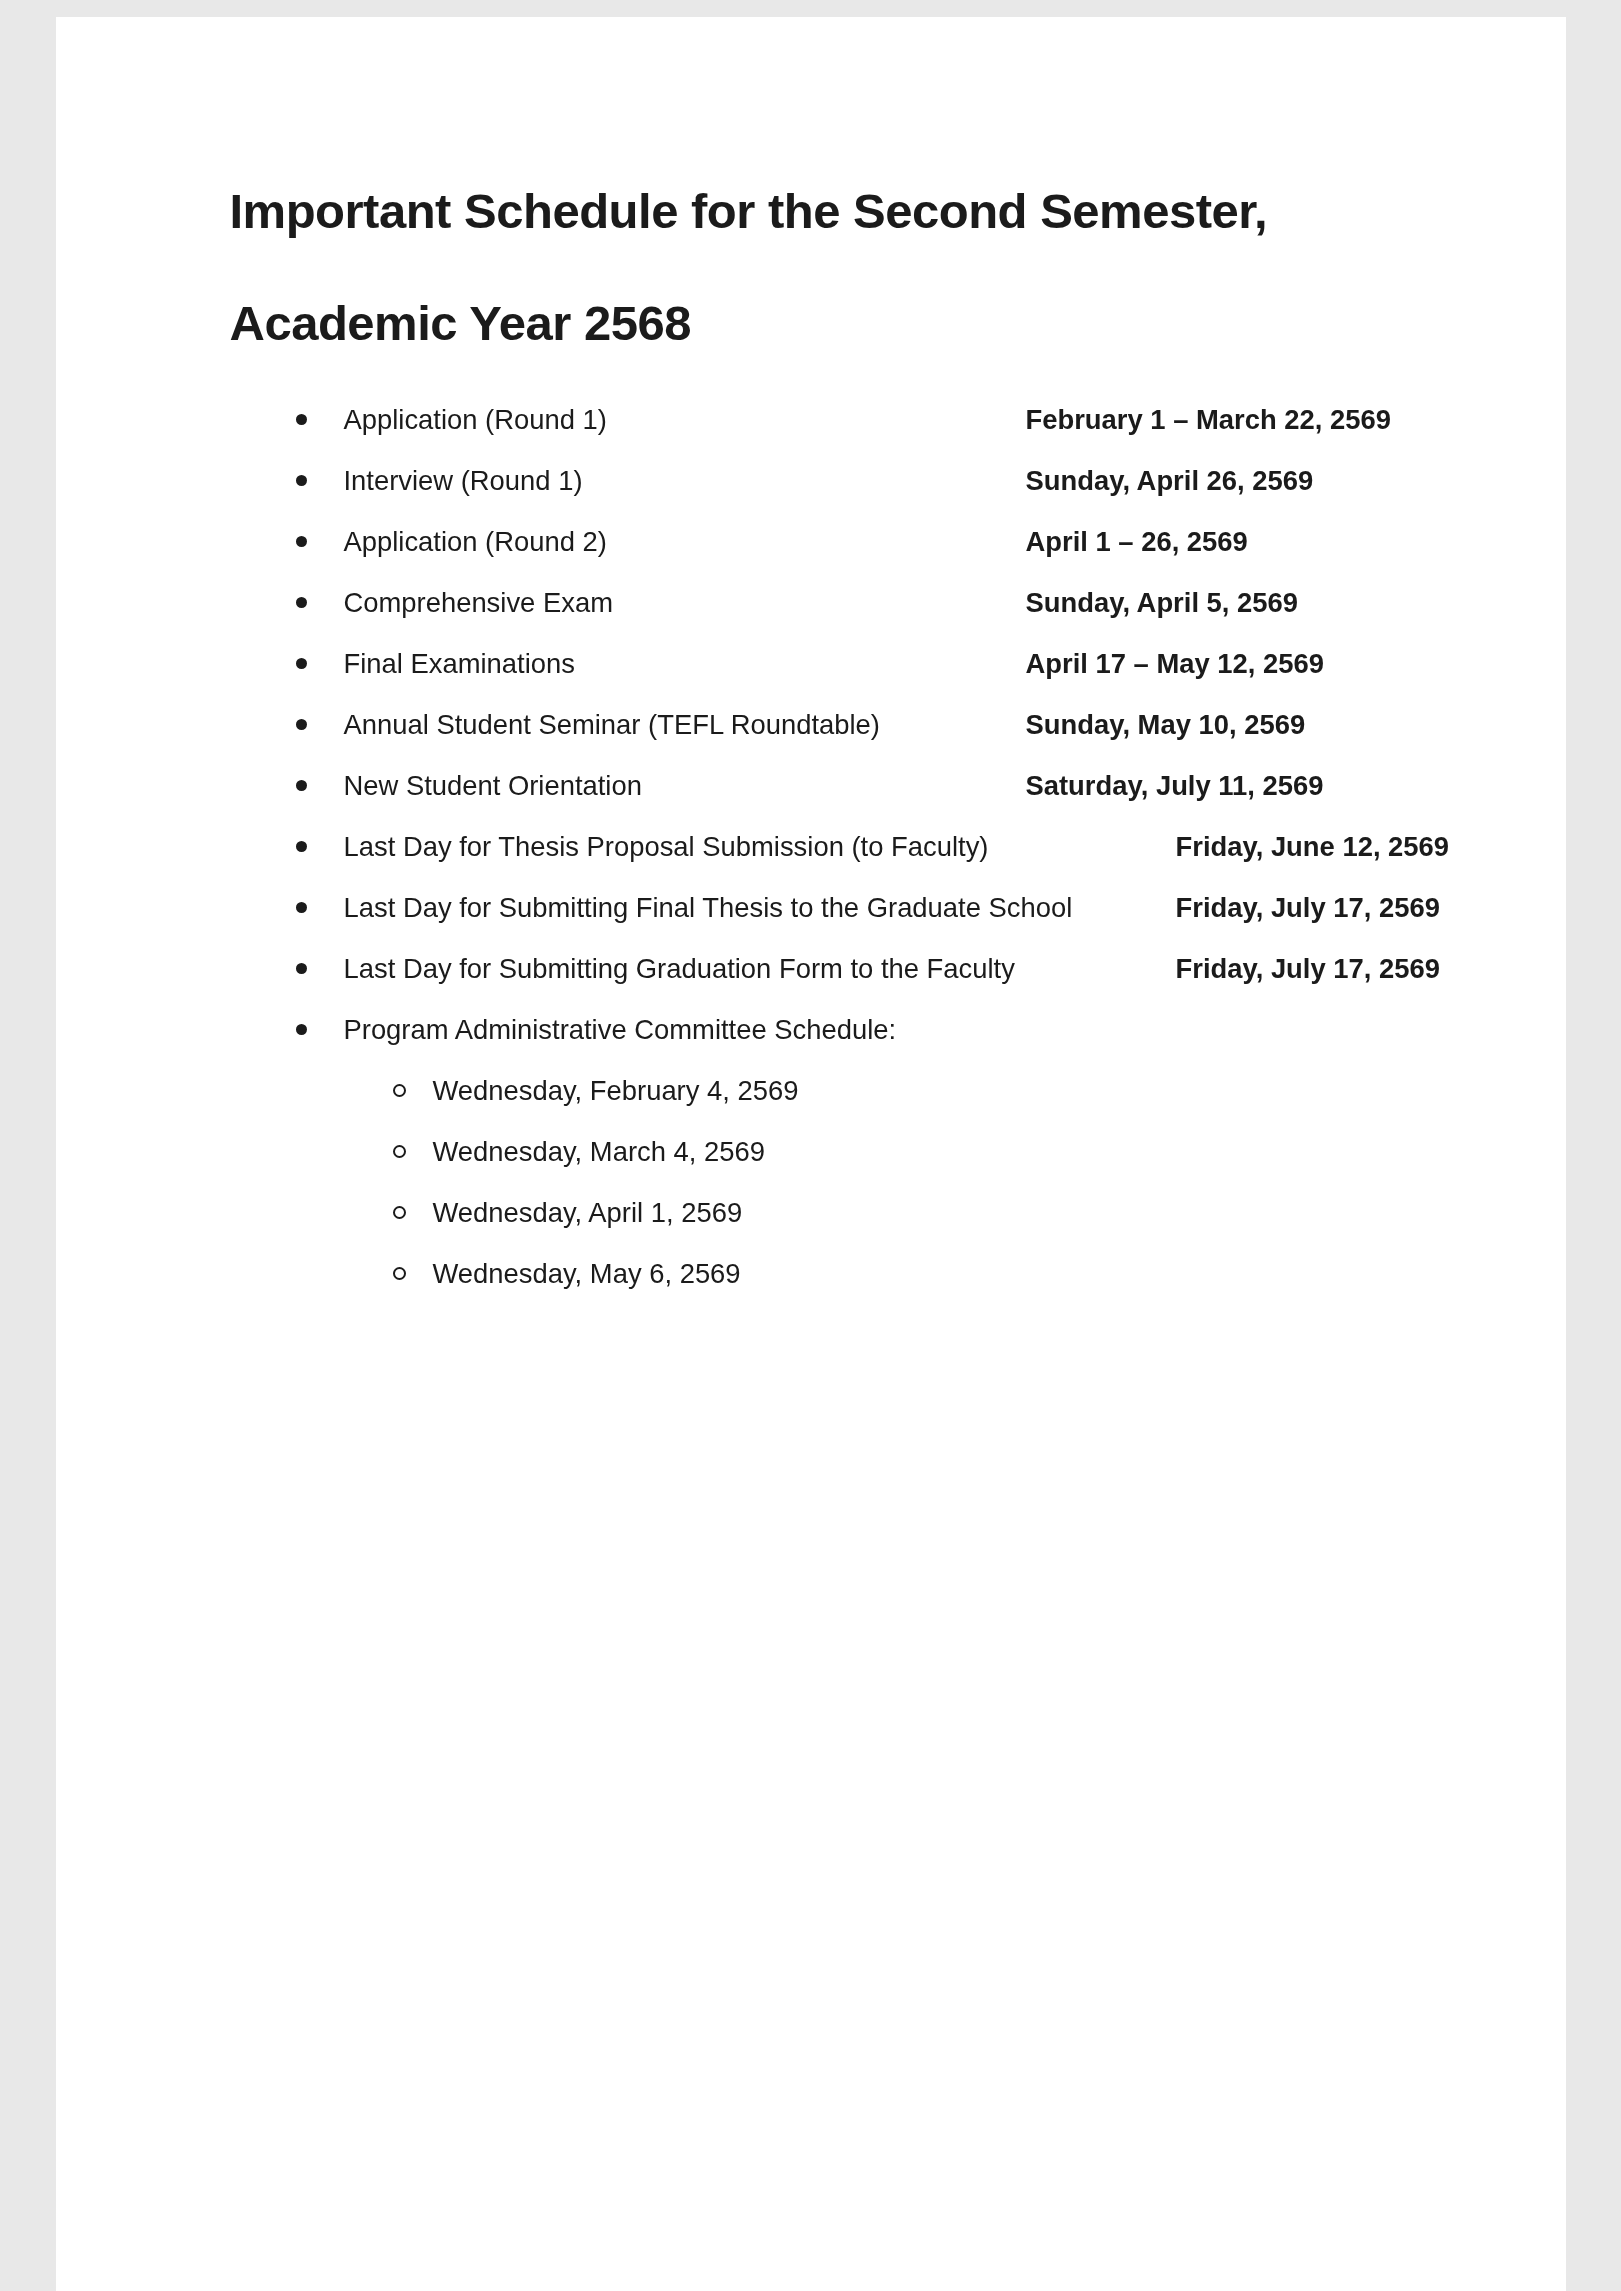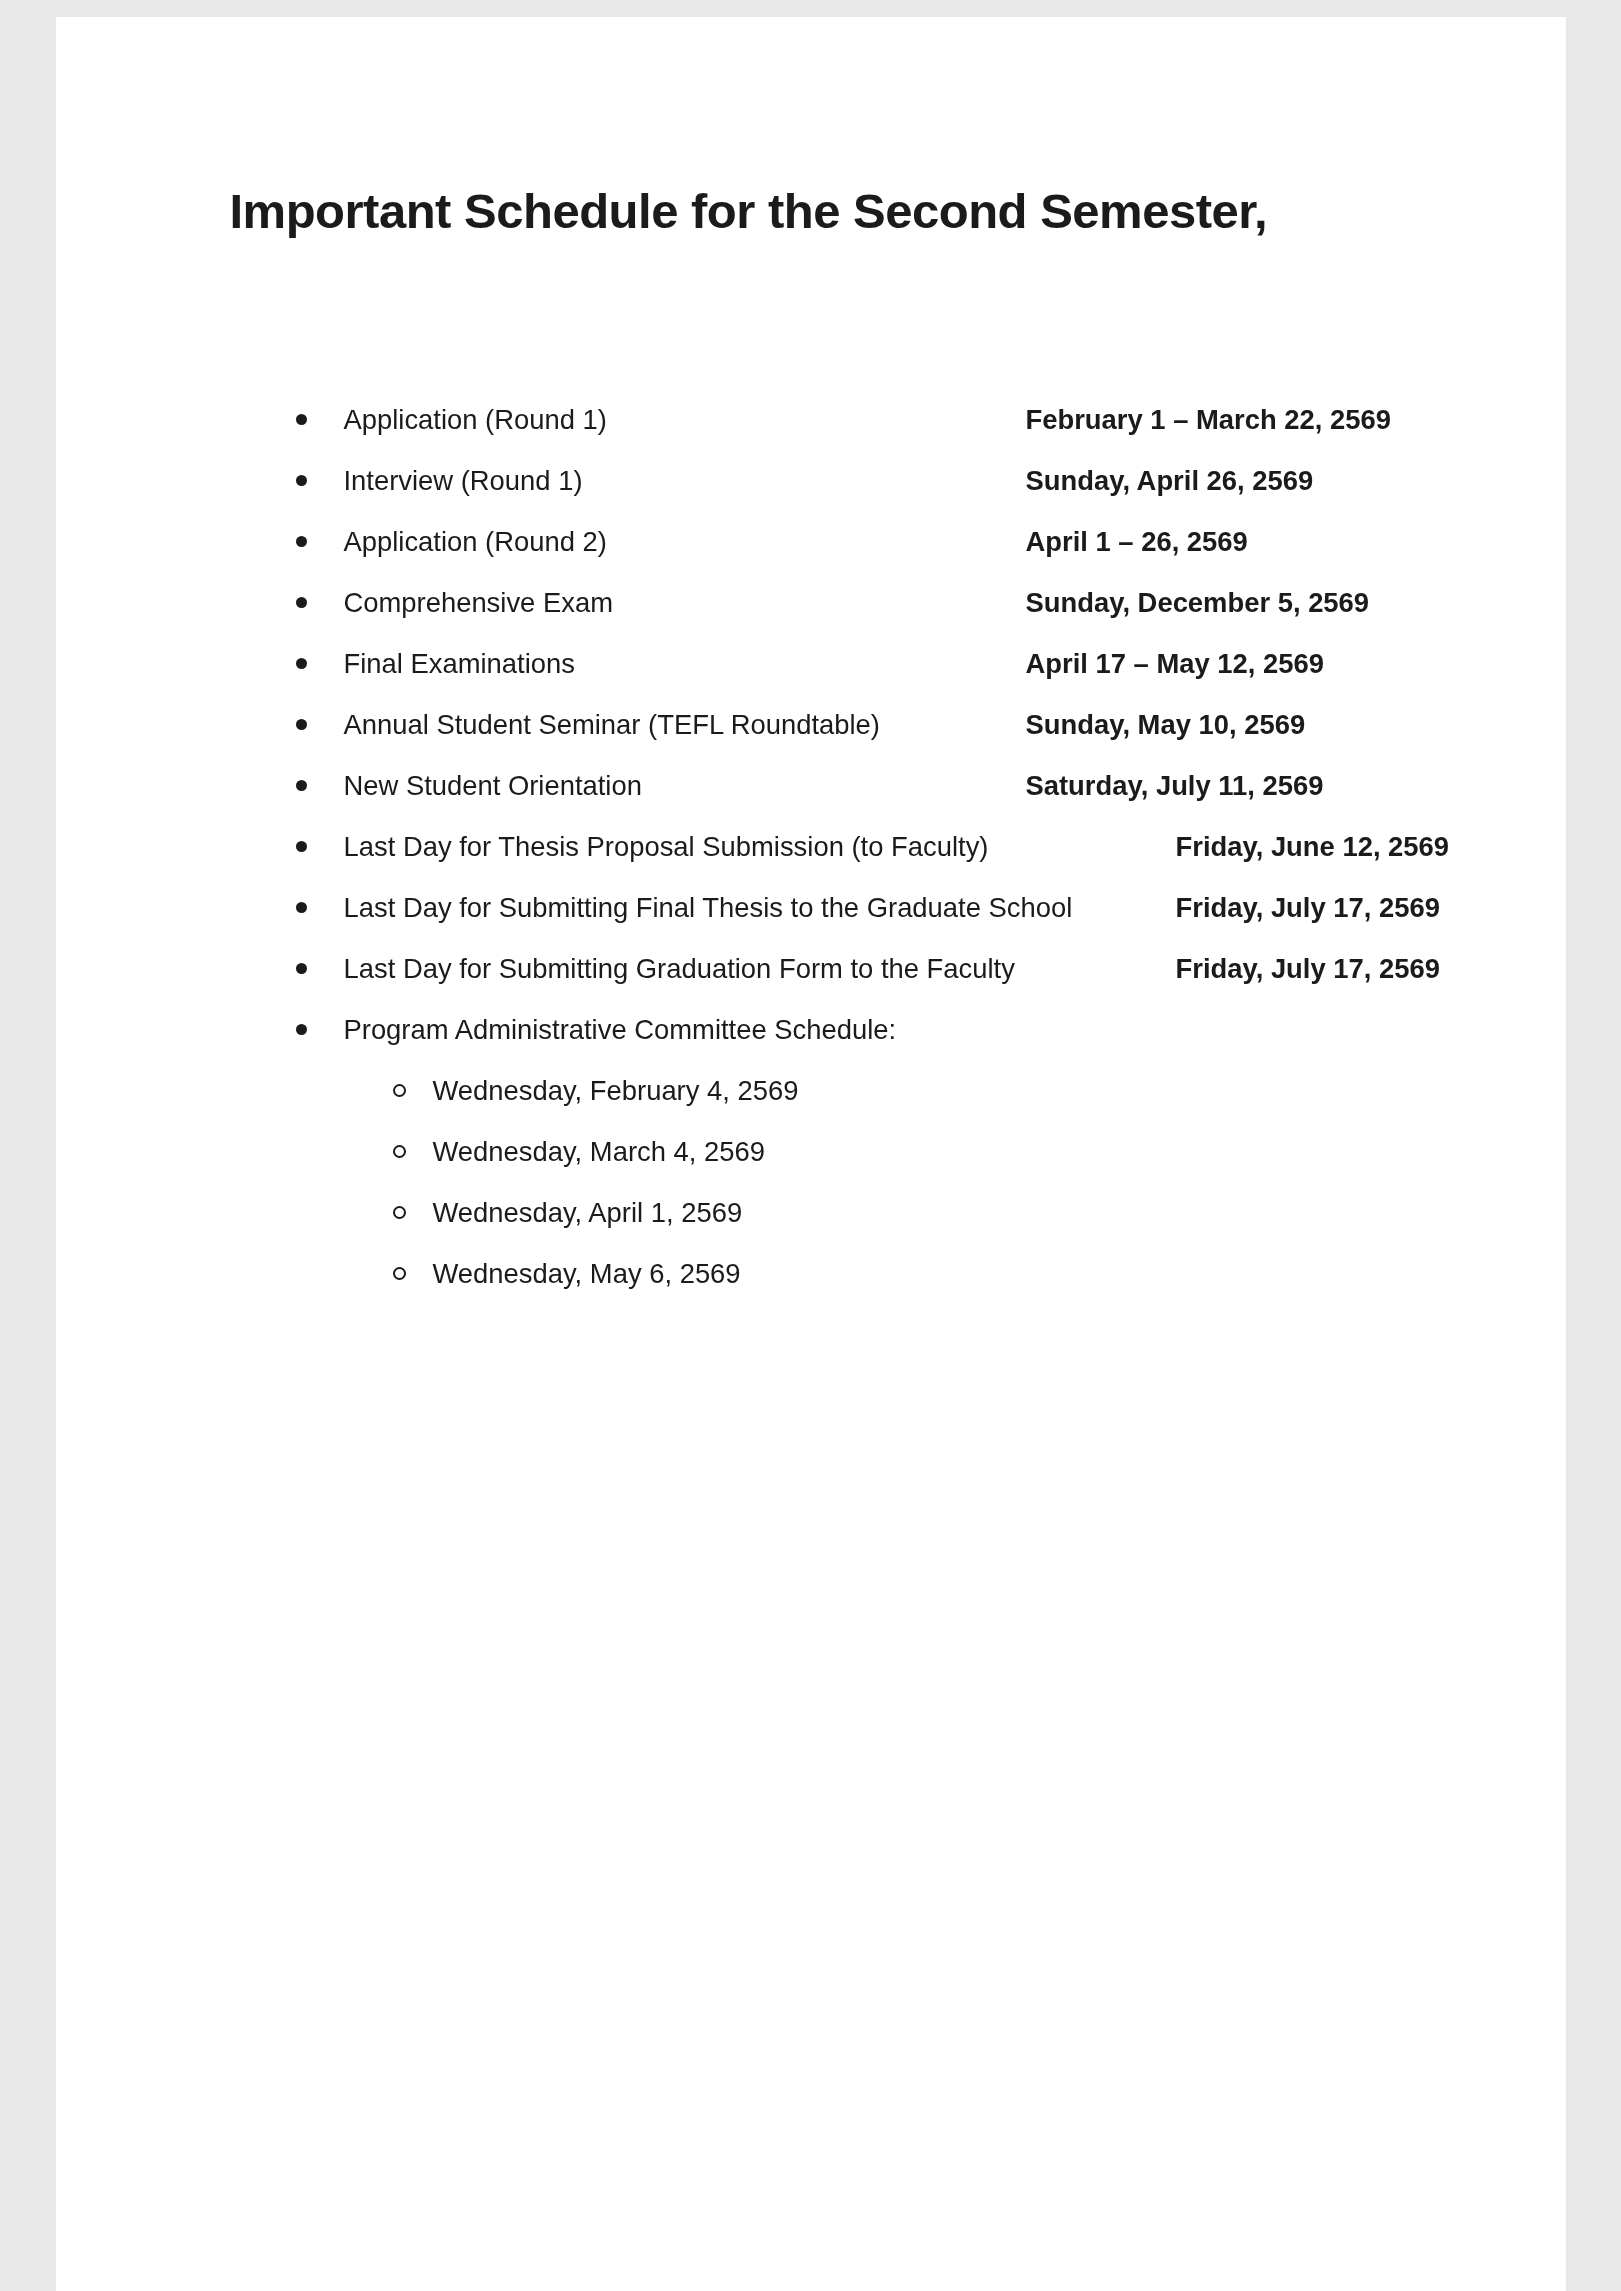--- a/index.html
+++ b/index.html
@@ -81,20 +81,21 @@
     text-align: right;
   }
 </style>
 </head>
 <body>
 
 <div class="page">
 
   <div class="title">
     <div>Important Schedule for the Second Semester,</div>
+    <div>Academic Year 2568</div>
   </div>
 
   <div class="list">
 
     <div class="row main">
       <span class="bullet"></span>
       <span class="label">Application (Round 1)</span>
       <span class="date">February 1 – March 22, 2569</span>
     </div>
     <div class="row main">
@@ -103,21 +104,21 @@
       <span class="date">Sunday, April 26, 2569</span>
     </div>
     <div class="row main">
       <span class="bullet"></span>
       <span class="label">Application (Round 2)</span>
       <span class="date">April 1 – 26, 2569</span>
     </div>
     <div class="row main">
       <span class="bullet"></span>
       <span class="label">Comprehensive Exam</span>
-      <span class="date">Sunday, December 5, 2569</span>
+      <span class="date">Sunday, April 5, 2569</span>
     </div>
     <div class="row main">
       <span class="bullet"></span>
       <span class="label">Final Examinations</span>
       <span class="date">April 17 – May 12, 2569</span>
     </div>
     <div class="row main">
       <span class="bullet"></span>
       <span class="label">Annual Student Seminar (TEFL Roundtable)</span>
       <span class="date">Sunday, May 10, 2569</span>

